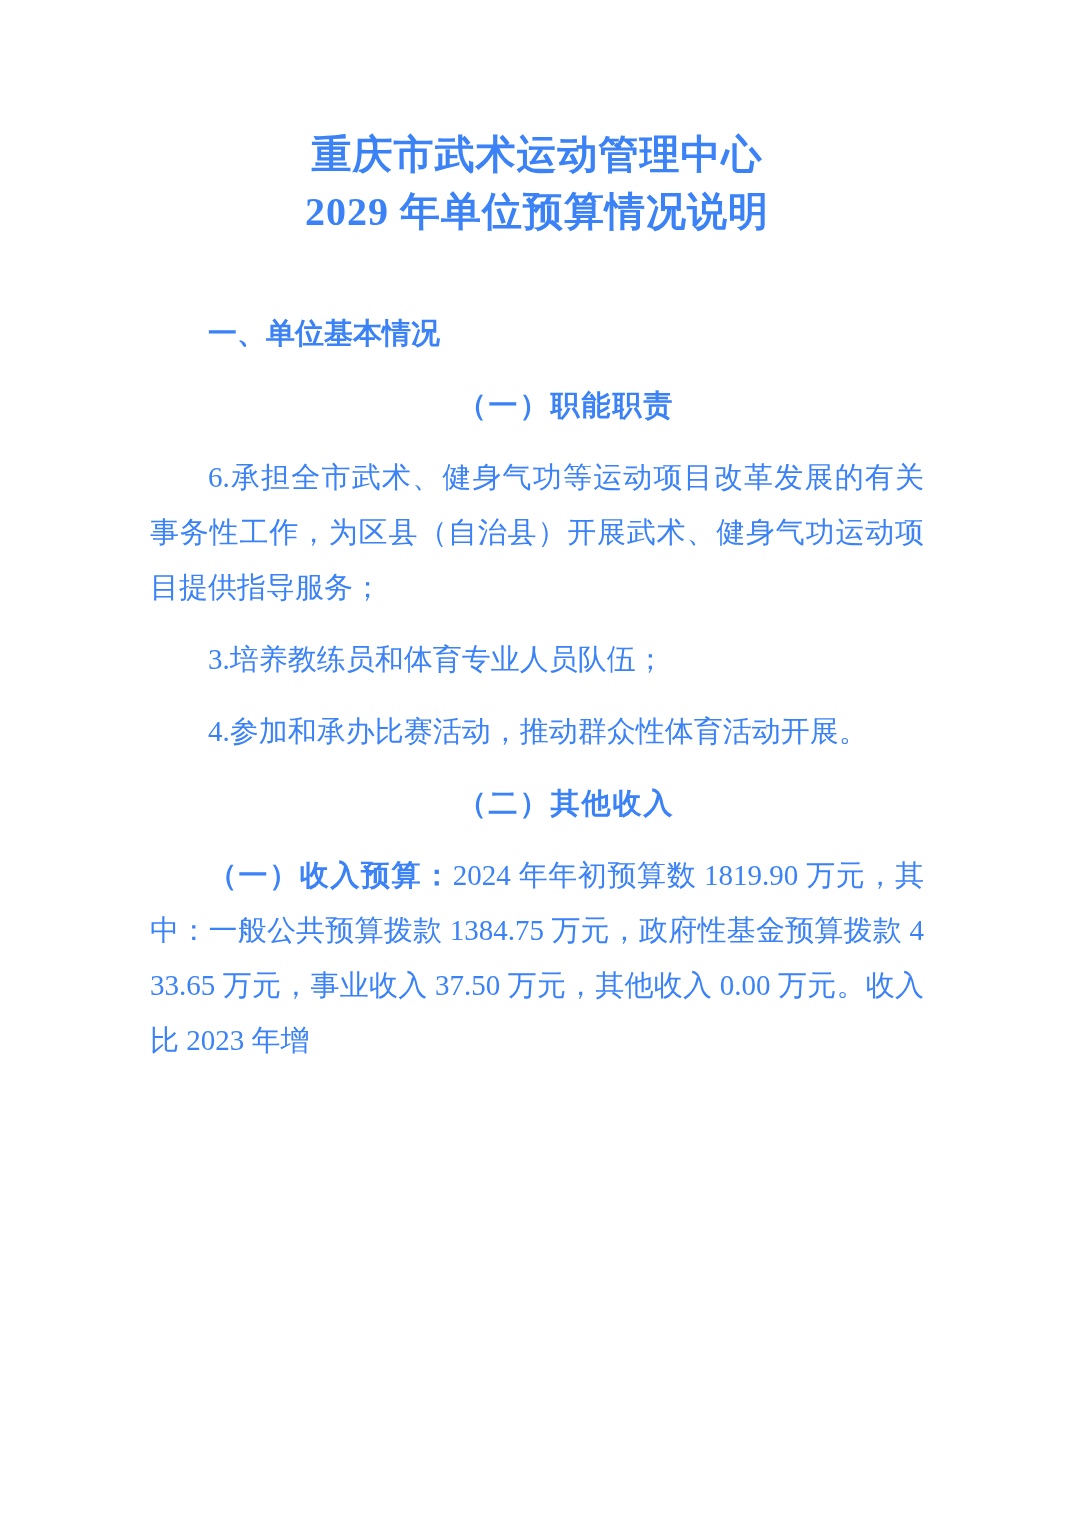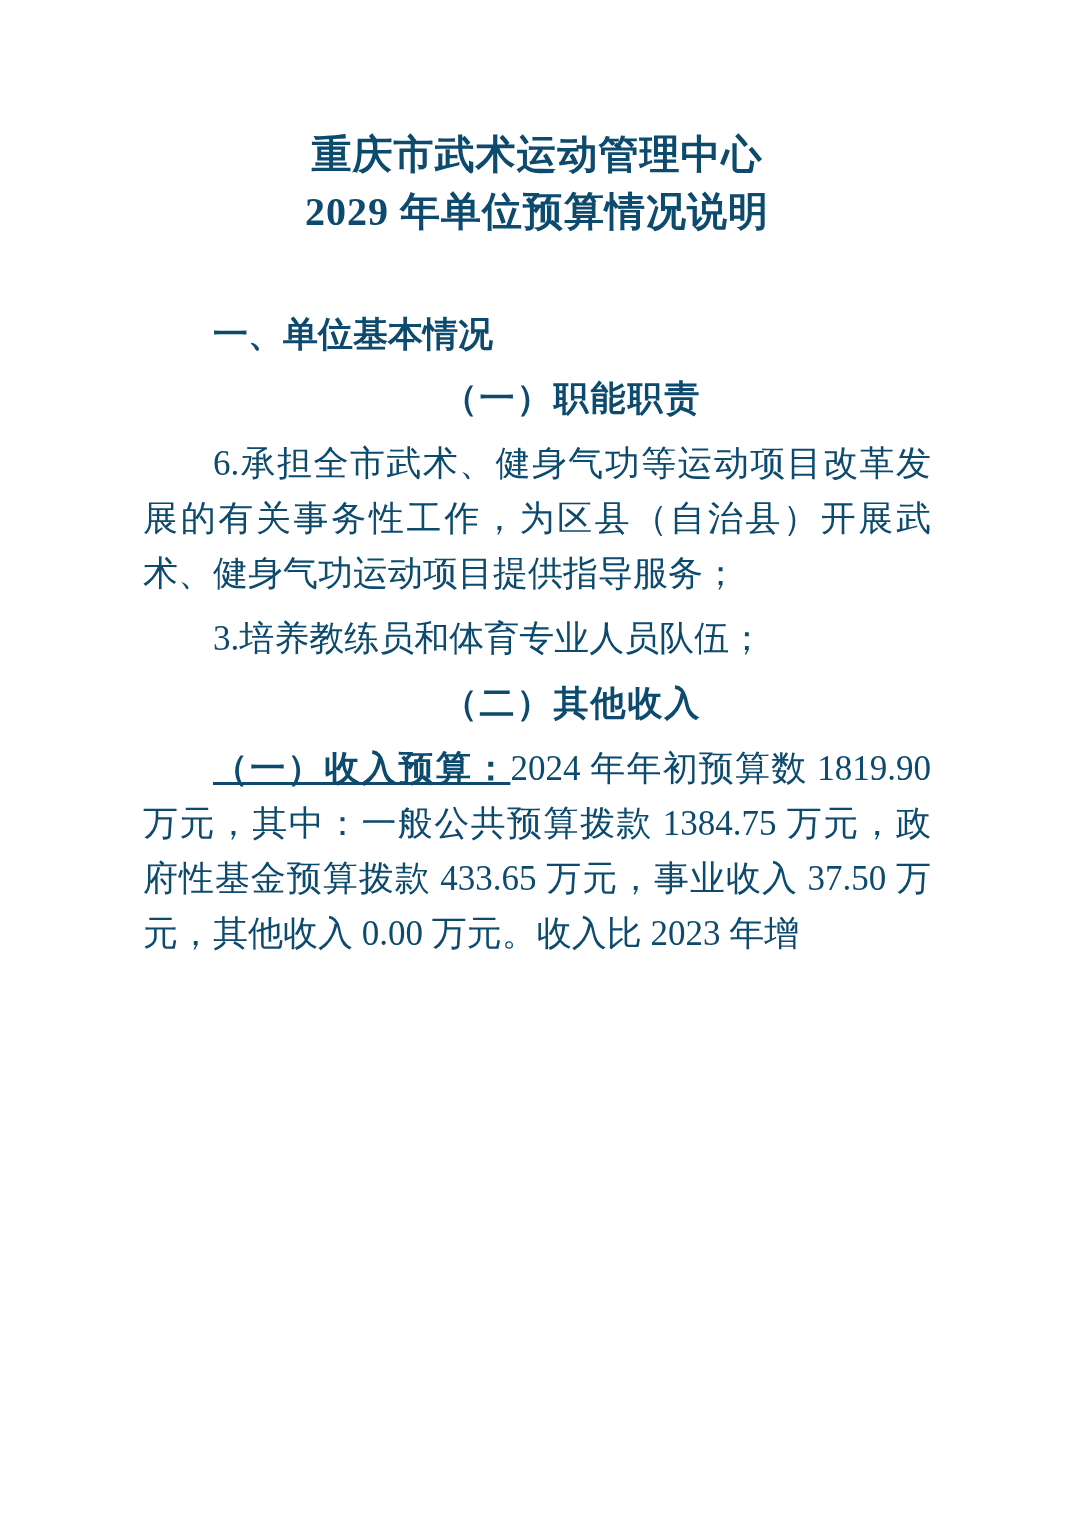--- a/index.html
+++ b/index.html
@@ -8,68 +8,68 @@
     background: #ffffff;
   }
   .page {
     position: relative;
     width: 1074px;
     height: 1520px;
     background: #ffffff;
     box-sizing: border-box;
     padding: 126px 133px 0 133px;
     overflow: hidden;
-    color: #0c4a6e;
+    color: #3b82f6;
     font-family: "Liberation Serif", "DejaVu Serif", serif;
   }
   .title-block {
     text-align: center;
     font-weight: bold;
     font-size: 40px;
     line-height: 57px;
     letter-spacing: 1px;
     font-family: "Liberation Serif", "DejaVu Serif", serif;
   }
   .content {
     margin-top: 66px;
   }
   .content p {
-    margin: 10px;
-    font-size: 35px;
+    margin: 17px;
+    font-size: 29px;
     line-height: 55px;
     text-align: justify;
     text-indent: 2em;
     word-break: break-all;
     font-family: "Liberation Serif", "DejaVu Serif", serif;
   }
   .content p.h1 {
     font-family: "Liberation Sans", "DejaVu Sans", sans-serif;
     font-weight: bold;
     text-align: left;
   }
   .content p.h2 {
     font-weight: bold;
     text-align: center;
     letter-spacing: 2px;
   }
   .content .lead {
     font-weight: bold;
     letter-spacing: 1px;
-    text-decoration: underline;
   }
 </style>
 </head>
 <body>
 
 <div class="page">
   <div class="title-block">
     <div>重庆市武术运动管理中心</div>
     <div>2029 年单位预算情况说明</div>
   </div>
   <div class="content" id="doc-body">
       <p class="h1">一、单位基本情况</p>
       <p class="h2">（一）职能职责</p>
       <p class="body">6.承担全市武术、健身气功等运动项目改革发展的有关事务性工作，为区县（自治县）开展武术、健身气功运动项目提供指导服务；</p>
       <p class="body">3.培养教练员和体育专业人员队伍；</p>
+      <p class="body">4.参加和承办比赛活动，推动群众性体育活动开展。</p>
       <p class="h2">（二）其他收入</p>
       <p class="body"><span class="lead">（一）收入预算：</span>2024 年年初预算数 1819.90 万元，其中：一般公共预算拨款 1384.75 万元，政府性基金预算拨款 433.65 万元，事业收入 37.50 万元，其他收入 0.00 万元。收入比 2023 年增</p>
     </div>
 </div>
 
 </body></html>

